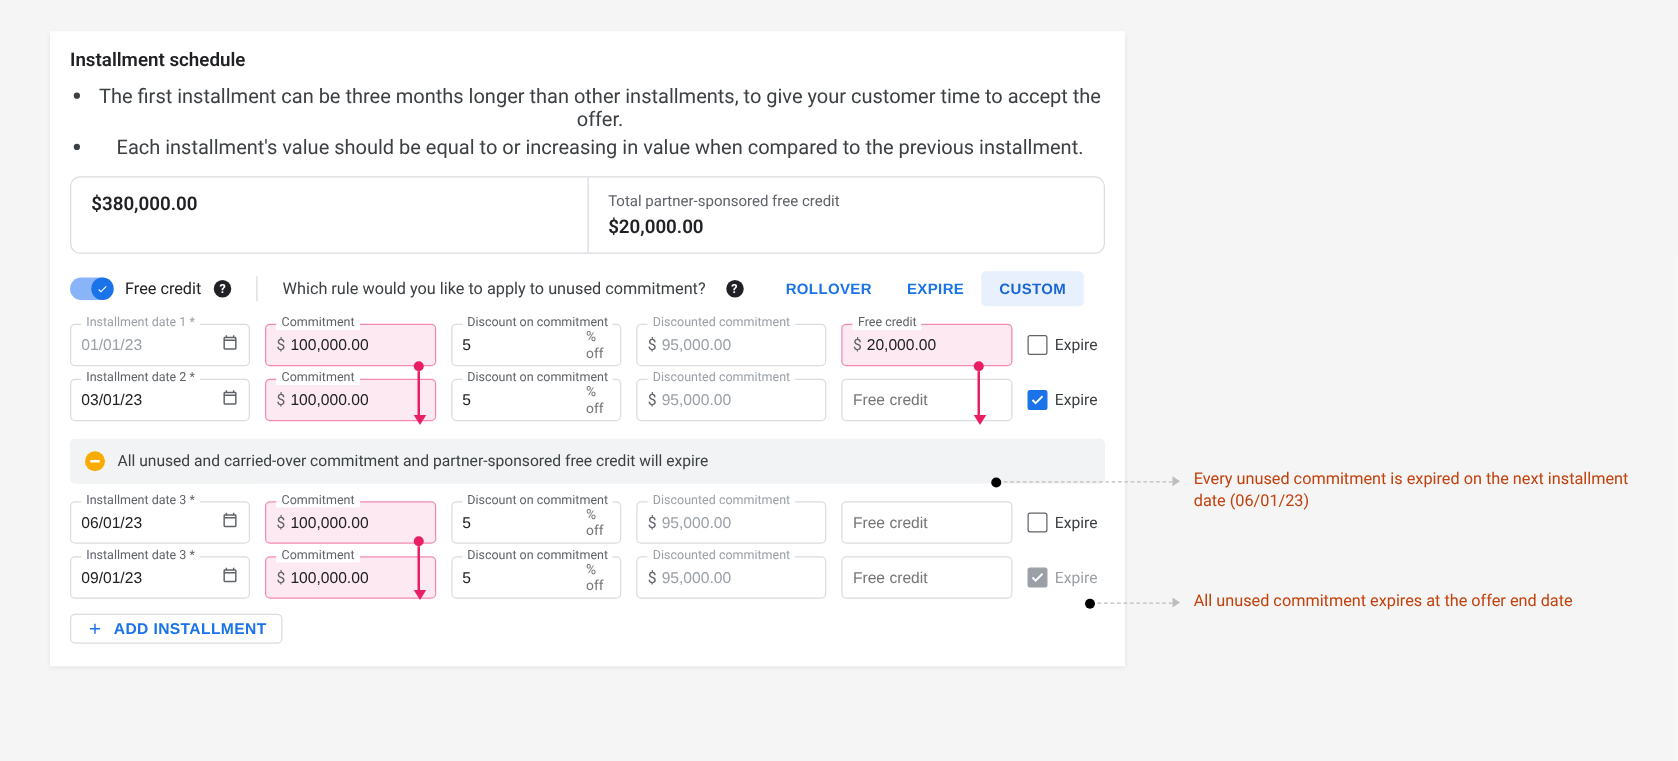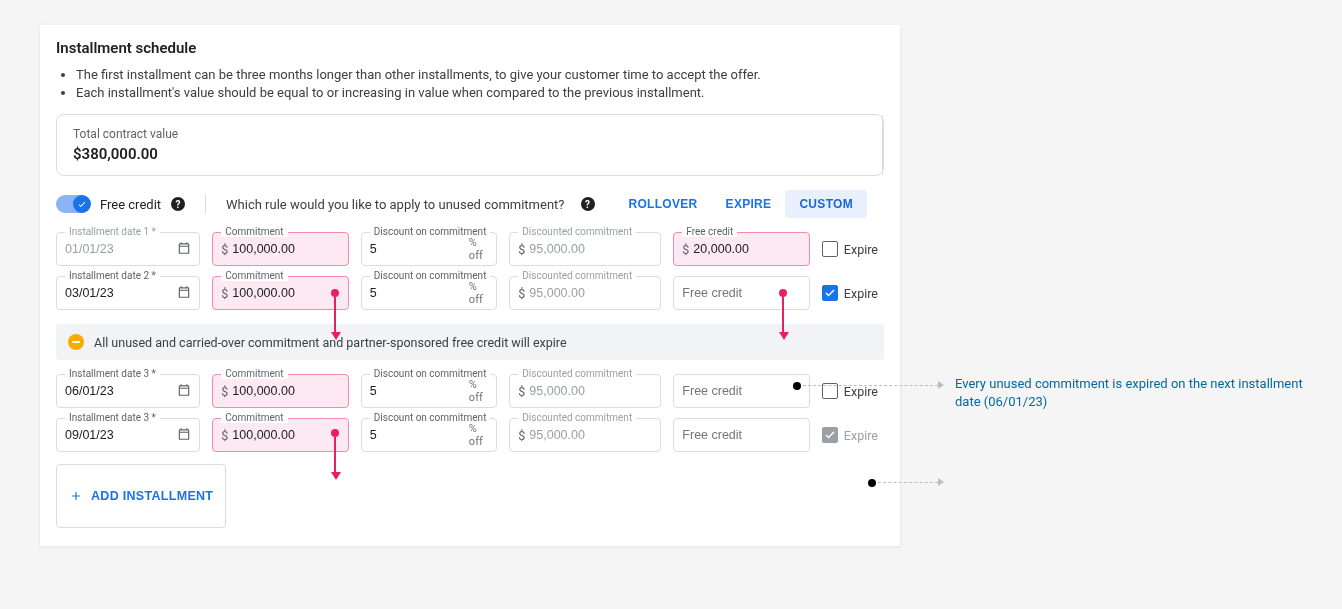--- a/index.html
+++ b/index.html
@@ -13,21 +13,21 @@
   .card {
     background: #fff;
     width: 860px;
     padding: 14px 16px 18px 16px;
     border-radius: 0;
     box-shadow: 0 1px 4px rgba(0,0,0,0.08);
     position: relative;
   }
   .title { font-size: 15px; font-weight: 600; margin-bottom: 10px; }
   .desc { font-size: 13px; color: #3c4043; margin-bottom: 8px; line-height: 1.4; }
-  .bullets { list-style: disc; padding-left: 20px; font-size: 13px; color: #3c4043; margin-bottom: 14px; }
+  .bullets { list-style: disc; padding-left: 20px; font-size: 16px; color: #3c4043; margin-bottom: 14px; text-align: center; }
   .bullets li { margin-bottom: 3px; }
   .summary {
     display: flex;
     border: 1px solid #dadce0;
     border-radius: 8px;
     margin-bottom: 14px;
   }
   .summary-cell {
     flex: 1;
     padding: 12px 16px;
@@ -109,28 +109,28 @@
     display:flex; align-items:center; gap:10px; font-size:12.5px;
     color:#3c4043; margin:4px 0;
   }
   .banner-icon {
     width:16px;height:16px;border-radius:50%;background:#f9ab00;
     display:flex;align-items:center;justify-content:center;
   }
   .banner-icon span { width:8px;height:2px;background:#fff;border-radius:1px;}
   .add-btn {
     margin-top:12px; border:1px solid #dadce0; border-radius:4px;
-    padding:24px 12px; display:inline-flex; align-items:center; gap:8px;
+    padding:4px 12px; display:inline-flex; align-items:center; gap:8px;
     color:#1a73e8; font-size:12.5px; font-weight:600; background:#fff;
     cursor:pointer; letter-spacing:0.3px;
   }
   .add-btn svg { width:14px;height:14px; fill:#1a73e8;}
   
   .anno {
-    position:absolute; font-size:13px; color:#0369a1; line-height:1.4;
+    position:absolute; font-size:13px; color:#c2410c; line-height:1.4;
   }
   .dot { width:8px;height:8px;background:#000;border-radius:50%; display:inline-block; vertical-align:middle;}
   .arrow-line {
     position:absolute; border-top:1.5px dashed #bdbdbd; height:0;
   }
   .arrow-head {
     position:absolute; width:0;height:0; border-top:4px solid transparent;
     border-bottom:4px solid transparent; border-left:6px solid #bdbdbd;
   }
   .pink-dot { width:8px;height:8px;background:#e91e63;border-radius:50%;position:absolute;}
@@ -145,22 +145,25 @@
 <div class="card">
 
   <div class="title">Installment schedule</div>
   <ul class="bullets">
     <li>The first installment can be three months longer than other installments, to give your customer time to accept the offer.</li>
     <li>Each installment's value should be equal to or increasing in value when compared to the previous installment.</li>
   </ul>
 
   <div class="summary">
     <div class="summary-cell">
-      <div class="summary-label">Total contract value</div>
       <div class="summary-value">$380,000.00</div>
+    </div>
+    <div class="summary-cell">
+      <div class="summary-label">Total partner-sponsored free credit</div>
+      <div class="summary-value">$20,000.00</div>
     </div>
   </div>
 
   <div class="toggle-row">
     <div class="toggle">
       <div class="knob">
             <svg viewBox="0 0 24 24">
               <path d="M9 16.2l-3.5-3.5L4 14.2 9 19.2 20 8.2l-1.5-1.5z"></path>
             </svg>
           </div>
@@ -331,20 +334,21 @@
 </div>
 
 <span class="dot" style="position:absolute; left:753px; top:357px;"></span>
 <div class="arrow-line" style="left:763px; top:360px; width:135px;"></div>
 <div class="arrow-head" style="left:898px; top:356px;"></div>
 <div class="anno" style="left:915px; top:350px; width:350px;">Every unused commitment is expired on the next installment date (06/01/23)</div>
 
 <span class="dot" style="position:absolute; left:828px; top:454px;"></span>
 <div class="arrow-line" style="left:838px; top:457px; width:60px;"></div>
 <div class="arrow-head" style="left:898px; top:453px;"></div>
+<div class="anno" style="left:915px; top:448px; width:370px;">All unused commitment expires at the offer end date</div>
 
 <span class="pink-dot" style="left: 291px; top: 264px;"></span>
     <span class="pink-line" style="left: 294px; top: 272px; height: 35px;"></span>
     <span class="pink-arrow" style="left: 291px; top: 307px;"></span>
     <span class="pink-dot" style="left: 739px; top: 264px;"></span>
     <span class="pink-line" style="left: 742px; top: 272px; height: 35px;"></span>
     <span class="pink-arrow" style="left: 739px; top: 307px;"></span>
     <span class="pink-dot" style="left: 291px; top: 404px;"></span>
     <span class="pink-line" style="left: 294px; top: 412px; height: 35px;"></span>
     <span class="pink-arrow" style="left: 291px; top: 447px;"></span>

